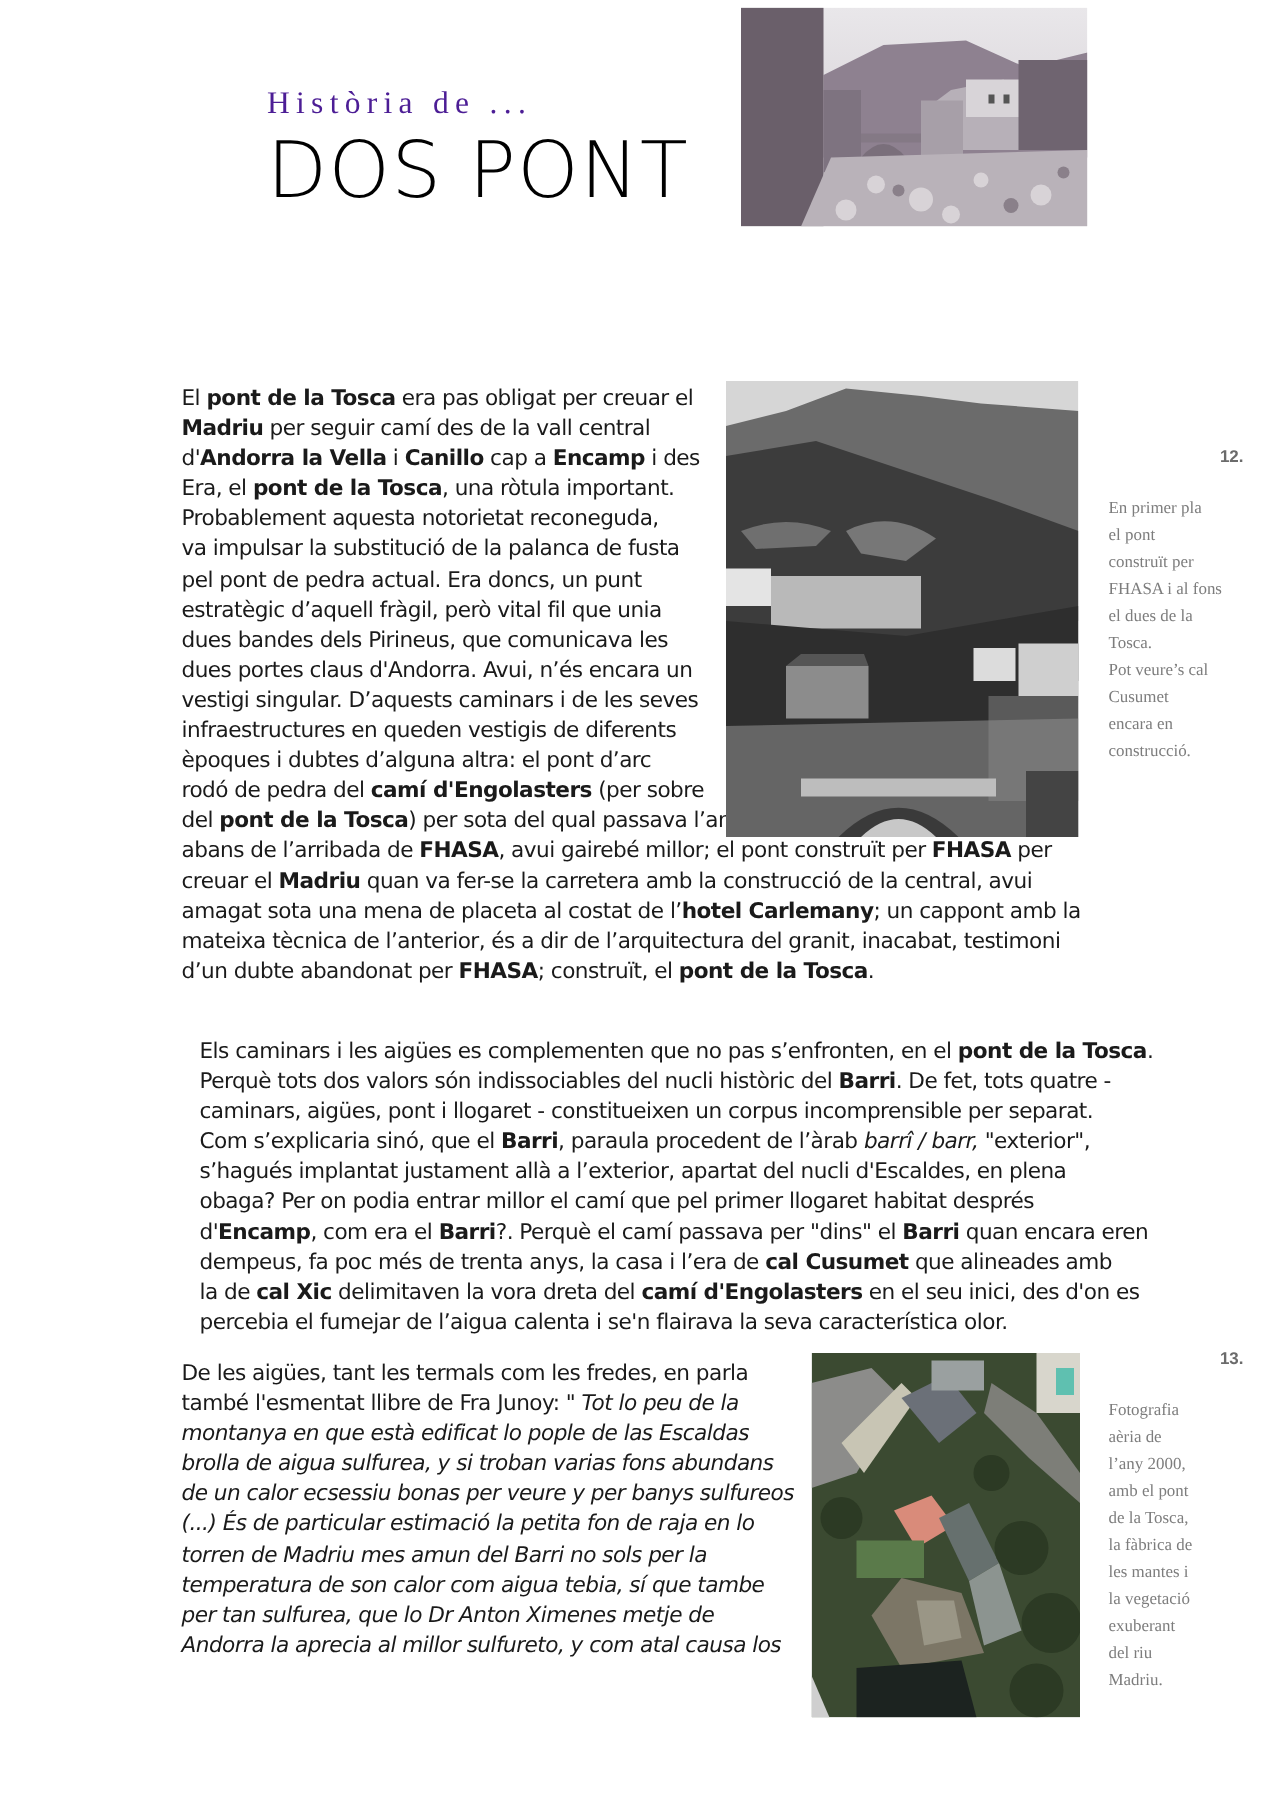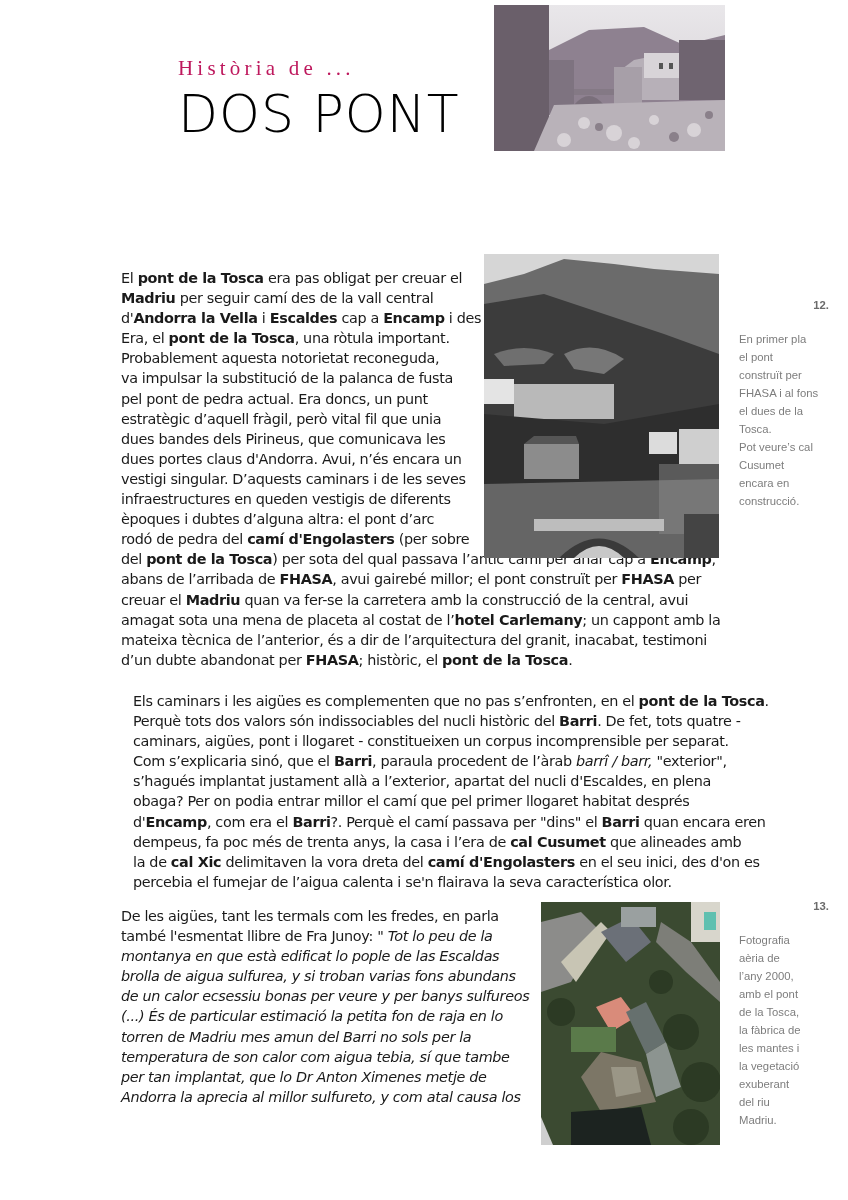--- a/index.html
+++ b/index.html
@@ -1,34 +1,34 @@
 <!DOCTYPE html>
 <html><head>
 <meta charset="utf-8">
 <style>
   html, body { margin: 0; padding: 0; background: #ffffff; }
   body { width: 848px; height: 1200px; position: relative; overflow: hidden;
          font-family: "DejaVu Sans", sans-serif; color: #1a1a1a; }
   .kicker { position: absolute; left: 178px; top: 56px; font-family: "Liberation Serif", serif;
-            font-size: 21px; letter-spacing: 4.2px; color: #be185d; }
+            font-size: 21px; letter-spacing: 4.2px; color: #4c1d95; }
   .title { position: absolute; left: 178px; top: 84px; font-family: "DejaVu Sans", sans-serif;
            font-size: 52px; font-weight: 300; letter-spacing: 1px; color: #000; white-space: pre; z-index: 1; }
   .title .tail { color: #ffffff; position: relative; z-index: 3; }
   .photo { position: absolute; overflow: hidden; }
   .photo svg { display: block; width: 100%; height: 100%; }
   #photo-header { left: 494px; top: 5px; width: 231px; height: 146px; z-index: 2; }
   #photo-bridge { left: 484px; top: 254px; width: 235px; height: 304px; }
   #photo-aerial { left: 541px; top: 902px; width: 179px; height: 243px; }
   .p { position: absolute; left: 121px; font-size: 14.4px; line-height: 20.1px; letter-spacing: -0.35px; }
   .p b { font-weight: bold; }
   .line { display: block; white-space: nowrap; }
   .caption { position: absolute; left: 739px; width: 90px; font-family: "Liberation Sans", sans-serif;
              font-size: 11.3px; line-height: 18px; color: #7d7d7d; }
   .caption .num { font-weight: bold; color: #6b6b6b; margin-bottom: 16px; display: block; text-align: right; }
-  .caption .cl { display: block; white-space: nowrap; }
+  .caption .cl { display: block; white-space: nowrap; font-family: Liberation Serif, serif; }
 </style>
 </head>
 <body>
 
 <div class="kicker">Història de ...</div>
 <div class="title"><span>DOS PONT</span><span class="tail">S</span></div>
 
 <div id="photo-header" class="photo">
   <svg viewBox="0 0 231 146" preserveAspectRatio="none">
     <defs>
@@ -59,41 +59,41 @@
         <circle cx="140" cy="138" r="6"></circle>
       </g>
     <g fill="#8a808a">
         <circle cx="105" cy="122" r="4"></circle>
         <circle cx="180" cy="132" r="5"></circle>
         <circle cx="215" cy="110" r="4"></circle>
       </g>
   </svg>
 </div>
 
-<div class="p" style="top:256px;margin-top:12px;" id="sec1">
+<div class="p" style="top:256px;" id="sec1">
     <span class="line"><span>El </span><b>pont de la Tosca</b><span> era pas obligat per creuar el</span></span>
     <span class="line"><b>Madriu</b><span> per seguir camí des de la vall central</span></span>
-    <span class="line"><span>d'</span><b>Andorra la Vella</b><span> i </span><b>Escaldes</b><span> cap a </span><b>Encamp</b><span> i des</span></span>
+    <span class="line"><span>d'</span><b>Andorra la Vella</b><span> i </span><b>Canillo</b><span> cap a </span><b>Encamp</b><span> i des</span></span>
     <span class="line"><span>Era, el </span><b>pont de la Tosca</b><span>, una ròtula important.</span></span>
     <span class="line"><span>Probablement aquesta notorietat reconeguda,</span></span>
     <span class="line"><span>va impulsar la substitució de la palanca de fusta</span></span>
     <span class="line"><span>pel pont de pedra actual. Era doncs, un punt</span></span>
     <span class="line"><span>estratègic d’aquell fràgil, però vital fil que unia</span></span>
     <span class="line"><span>dues bandes dels Pirineus, que comunicava les</span></span>
     <span class="line"><span>dues portes claus d'Andorra. Avui, n’és encara un</span></span>
     <span class="line"><span>vestigi singular. D’aquests caminars i de les seves</span></span>
     <span class="line"><span>infraestructures en queden vestigis de diferents</span></span>
     <span class="line"><span>èpoques i dubtes d’alguna altra: el pont d’arc</span></span>
     <span class="line"><span>rodó de pedra del </span><b>camí d'Engolasters</b><span> (per sobre</span></span>
     <span class="line"><span>del </span><b>pont de la Tosca</b><span>) per sota del qual passava l’antic camí per anar cap a </span><b>Encamp</b><span>,</span></span>
     <span class="line"><span>abans de l’arribada de </span><b>FHASA</b><span>, avui gairebé millor; el pont construït per </span><b>FHASA</b><span> per</span></span>
     <span class="line"><span>creuar el </span><b>Madriu</b><span> quan va fer-se la carretera amb la construcció de la central, avui</span></span>
     <span class="line"><span>amagat sota una mena de placeta al costat de l’</span><b>hotel Carlemany</b><span>; un cappont amb la</span></span>
     <span class="line"><span>mateixa tècnica de l’anterior, és a dir de l’arquitectura del granit, inacabat, testimoni</span></span>
-    <span class="line"><span>d’un dubte abandonat per </span><b>FHASA</b><span>; històric, el </span><b>pont de la Tosca</b><span>.</span></span>
+    <span class="line"><span>d’un dubte abandonat per </span><b>FHASA</b><span>; construït, el </span><b>pont de la Tosca</b><span>.</span></span>
   </div>
 
 <div id="photo-bridge" class="photo">
   <svg viewBox="0 0 235 304" preserveAspectRatio="none">
     <rect width="235" height="304" fill="#d6d6d6"></rect>
     <path d="M0 30 L40 20 L80 5 L130 10 L170 15 L235 20 L235 160 L0 160 Z" fill="#6b6b6b"></path>
     <path d="M0 50 L60 40 L120 60 L180 80 L235 100 L235 200 L0 200 Z" fill="#3c3c3c"></path>
     <path d="M80 100 Q110 85 140 105 L120 120 L90 115 Z" fill="#777"></path>
     <path d="M10 100 Q40 88 70 100 L60 110 L20 112 Z" fill="#6f6f6f"></path>
     <rect x="0" y="125" width="30" height="25" fill="#e4e4e4"></rect>
@@ -141,21 +141,21 @@
 
 <div class="p" style="top:906px;" id="sec3">
     <span class="line"><span>De les aigües, tant les termals com les fredes, en parla</span></span>
     <span class="line"><span>també l'esmentat llibre de Fra Junoy: " </span><i>Tot lo peu de la</i></span>
     <span class="line"><i>montanya en que està edificat lo pople de las Escaldas</i></span>
     <span class="line"><i>brolla de aigua sulfurea, y si troban varias fons abundans</i></span>
     <span class="line"><i>de un calor ecsessiu bonas per veure y per banys sulfureos</i></span>
     <span class="line"><i>(...) És de particular estimació la petita fon de raja en lo</i></span>
     <span class="line"><i>torren de Madriu mes amun del Barri no sols per la</i></span>
     <span class="line"><i>temperatura de son calor com aigua tebia, sí que tambe</i></span>
-    <span class="line"><i>per tan implantat, que lo Dr Anton Ximenes metje de</i></span>
+    <span class="line"><i>per tan sulfurea, que lo Dr Anton Ximenes metje de</i></span>
     <span class="line"><i>Andorra la aprecia al millor sulfureto, y com atal causa los</i></span>
   </div>
 
 <div id="photo-aerial" class="photo">
   <svg viewBox="0 0 179 243" preserveAspectRatio="none">
     <rect width="179" height="243" fill="#3b4a31"></rect>
     <path d="M0 20 L40 10 L60 30 L30 80 L0 90 Z" fill="#8c8c8a"></path>
     <path d="M20 60 L60 20 L70 30 L35 80 Z" fill="#c8c5b4"></path>
     <path d="M60 30 L90 15 L110 40 L85 60 Z" fill="#6b7078"></path>
     <rect x="80" y="5" width="35" height="20" fill="#9aa0a0"></rect>

